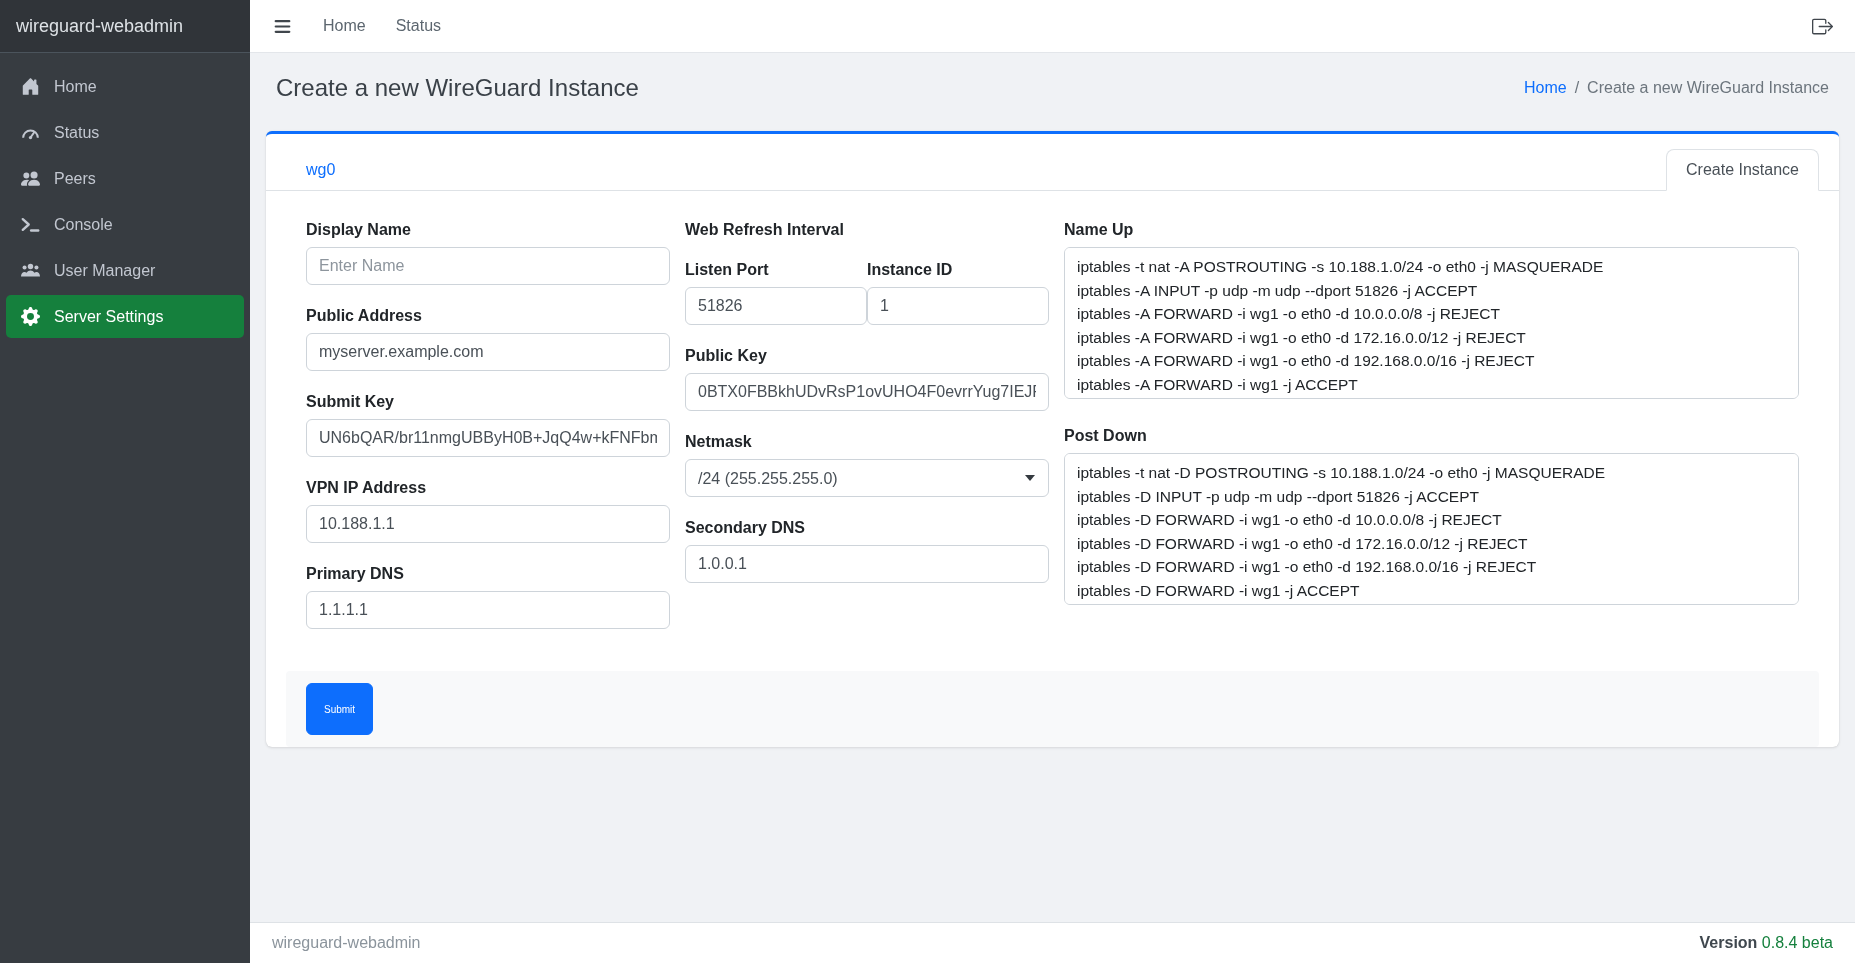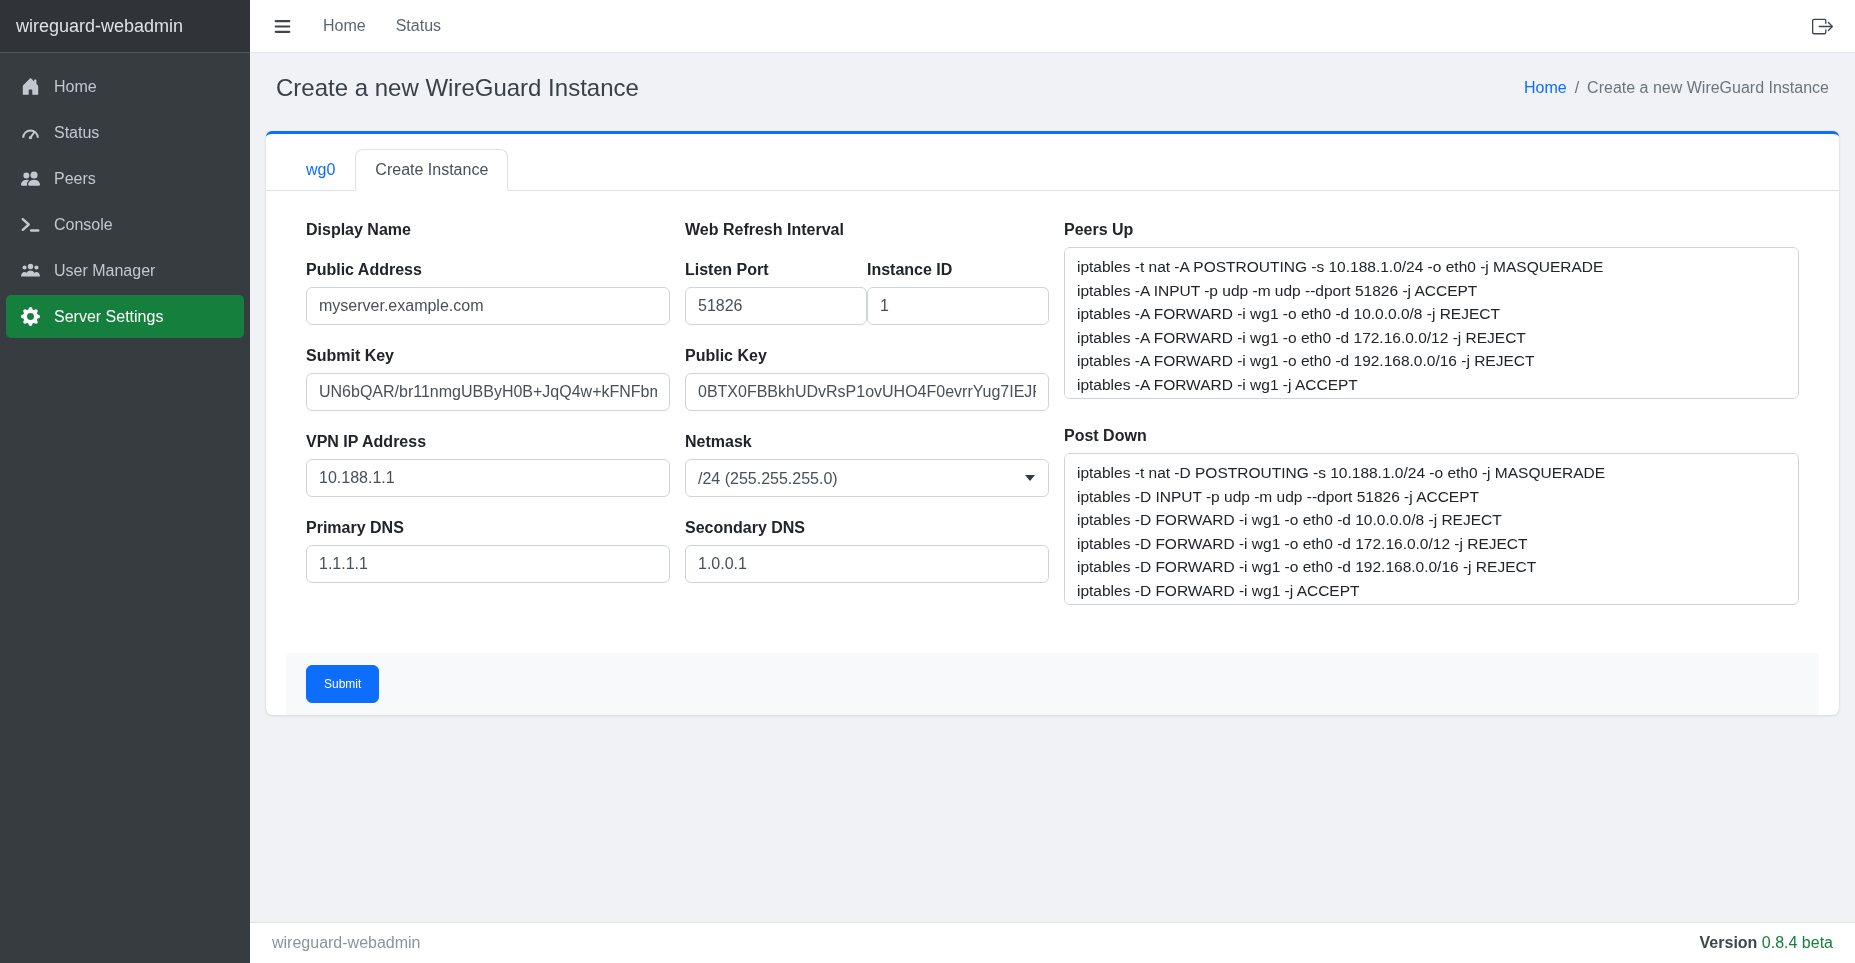--- a/index.html
+++ b/index.html
@@ -28,21 +28,21 @@
 
   .page-head { display: flex; justify-content: space-between; align-items: center; padding: 4px 10px 0 10px; margin-bottom: 26px; }
   .page-title { font-size: 24px; font-weight: 400; color: #3a4148; line-height: 34px; }
   .breadcrumb { font-size: 16px; display: flex; gap: 8px; align-items: center; }
   .breadcrumb a { color: #0d6efd; text-decoration: none; cursor: pointer; }
   .breadcrumb .sep { color: #6c757d; }
   .breadcrumb .current { color: #6c757d; }
 
   
   .card { background: #ffffff; border-top: 3px solid #0d6efd; border-radius: 6px; box-shadow: 0 0 1px rgba(0,0,0,.15), 0 1px 3px rgba(0,0,0,.10); }
-  .card-header { display: flex; align-items: flex-end; padding: 15px 20px 0; border-bottom: 1px solid #dee2e6; }
+  .card-header { display: flex; align-items: flex-end; padding: 15px 20px 0; border-bottom: 1px solid #dee2e6; justify-content: space-between; }
   .tab { font-size: 16px; padding: 11px 19px; border: 1px solid transparent; border-radius: 8px 8px 0 0; margin-bottom: -1px; cursor: pointer; }
   .tab-link { color: #0d6efd; }
   .tab-active { color: #495057; background: #ffffff; border-color: #dee2e6 #dee2e6 #ffffff; }
 
   .card-body { padding: 30px 40px 12px; }
   .form-grid { display: grid; grid-template-columns: 364px 364px 1fr; column-gap: 15px; }
   .group { margin-bottom: 22px; }
   .group-lg { margin-bottom: 24px; }
   .group label { display: block; font-size: 16px; font-weight: bold; color: #212529; margin-bottom: 8px; }
   .two-col { display: grid; grid-template-columns: 1fr 1fr; }
@@ -53,21 +53,21 @@
   .select-wrap select { appearance: none; -webkit-appearance: none; padding-right: 30px; }
   .select-wrap::after { content: ""; position: absolute; right: 14px; top: 16px; border-left: 5px solid transparent; border-right: 5px solid transparent; border-top: 6px solid #343a40; pointer-events: none; }
 
   .cmd-area { width: 100%; height: 152px; padding: 7px 12px; font-size: 15.5px; line-height: 23.5px; font-family: inherit; color: #212529; background: #fff; border: 1px solid #ced4da; border-radius: 6px; resize: none; overflow-y: scroll; overflow-x: hidden; white-space: pre; outline: none; }
   .cmd-area::-webkit-scrollbar { width: 15px; }
   .cmd-area::-webkit-scrollbar-track { background: #f4f4f4; border-left: 1px solid #e6e6e6; border-radius: 0 6px 6px 0; }
   .cmd-area::-webkit-scrollbar-thumb { background: #c4c7cb; border: 3px solid #f4f4f4; border-radius: 8px; }
   .cmd-area::-webkit-scrollbar-button { height: 13px; background: #f4f4f4; }
 
   .submit-strip { margin: 8px 20px 20px; padding: 12px 20px; background: #f8f9fa; border-radius: 4px; }
-  .btn-primary { display: inline-block; padding: 0 17px; height: 38px; font-size: 12px; font-family: inherit; color: #ffffff; background: #0d6efd; border: 1px solid #0d6efd; border-radius: 6px; cursor: pointer; }
+  .btn-primary { display: inline-block; padding: 0 17px; height: 52px; font-size: 10px; font-family: inherit; color: #ffffff; background: #0d6efd; border: 1px solid #0d6efd; border-radius: 6px; cursor: pointer; }
 
   
   .footer { height: 41px; flex-shrink: 0; background: #ffffff; border-top: 1px solid #dee2e6; display: flex; align-items: center; justify-content: space-between; padding: 0 22px; font-size: 16px; color: #8b949c; }
   .footer .version b { color: #3f474e; font-weight: bold; }
   .footer .version span { color: #15803d; }
 </style>
 </head>
 <body>
 
 <div class="app">
@@ -174,20 +174,21 @@
           <div class="tab tab-link">wg0</div>
           <div class="tab tab-active">Create Instance</div>
         </div>
 
         <div class="card-body">
           <div class="form-grid">
 
             <div>
               <div class="group">
                 <label>Display Name</label>
+                <input type="text" placeholder="Enter Name" style="">
               </div>
               <div class="group">
                 <label>Public Address</label>
                 <input type="text" value="myserver.example.com" style="">
               </div>
               <div class="group">
                 <label>Submit Key</label>
                 <input type="text" value="UN6bQAR/br11nmgUBByH0B+JqQ4w+kFNFbmC8R" style="">
               </div>
               <div class="group">
@@ -227,21 +228,21 @@
                 </span>
               </div>
               <div class="group">
                 <label>Secondary DNS</label>
                 <input type="text" value="1.0.0.1" style="">
               </div>
             </div>
 
             <div>
               <div class="group group-lg">
-                <label>Peers Up</label>
+                <label>Name Up</label>
                 <textarea class="cmd-area" spellcheck="false" style="">iptables -t nat -A POSTROUTING -s 10.188.1.0/24 -o eth0 -j MASQUERADE
 iptables -A INPUT -p udp -m udp --dport 51826 -j ACCEPT
 iptables -A FORWARD -i wg1 -o eth0 -d 10.0.0.0/8 -j REJECT
 iptables -A FORWARD -i wg1 -o eth0 -d 172.16.0.0/12 -j REJECT
 iptables -A FORWARD -i wg1 -o eth0 -d 192.168.0.0/16 -j REJECT
 iptables -A FORWARD -i wg1 -j ACCEPT</textarea>
               </div>
               <div class="group group-lg">
                 <label>Post Down</label>
                 <textarea class="cmd-area" spellcheck="false" style="">iptables -t nat -D POSTROUTING -s 10.188.1.0/24 -o eth0 -j MASQUERADE

